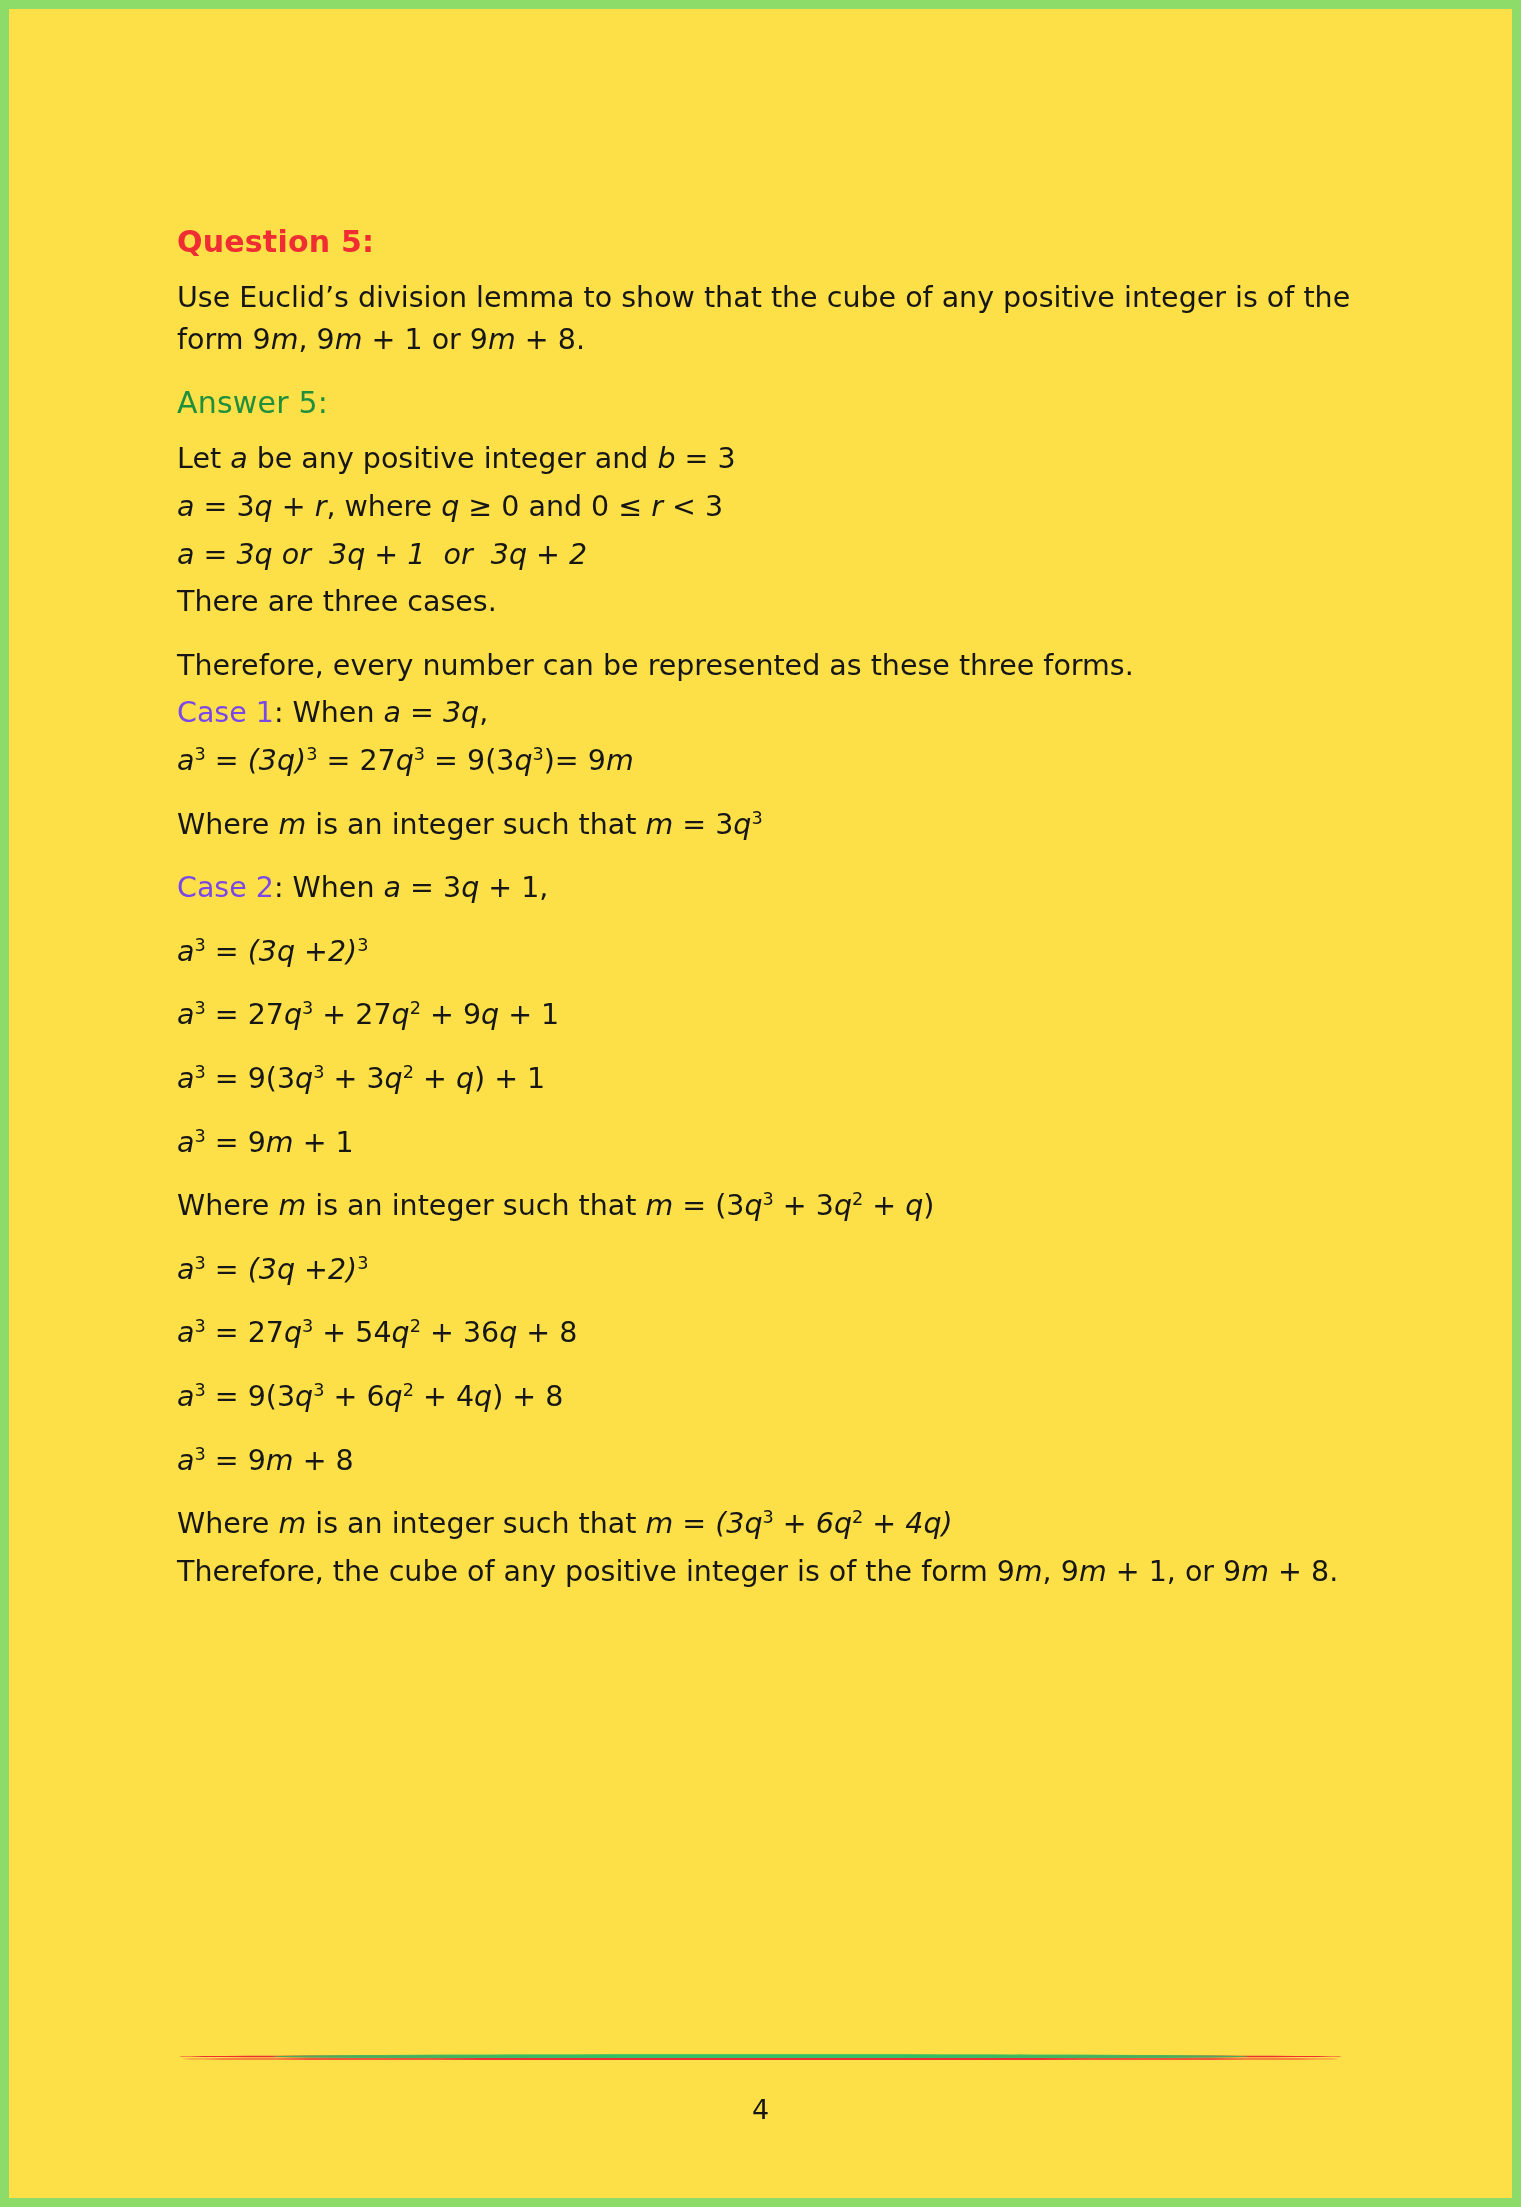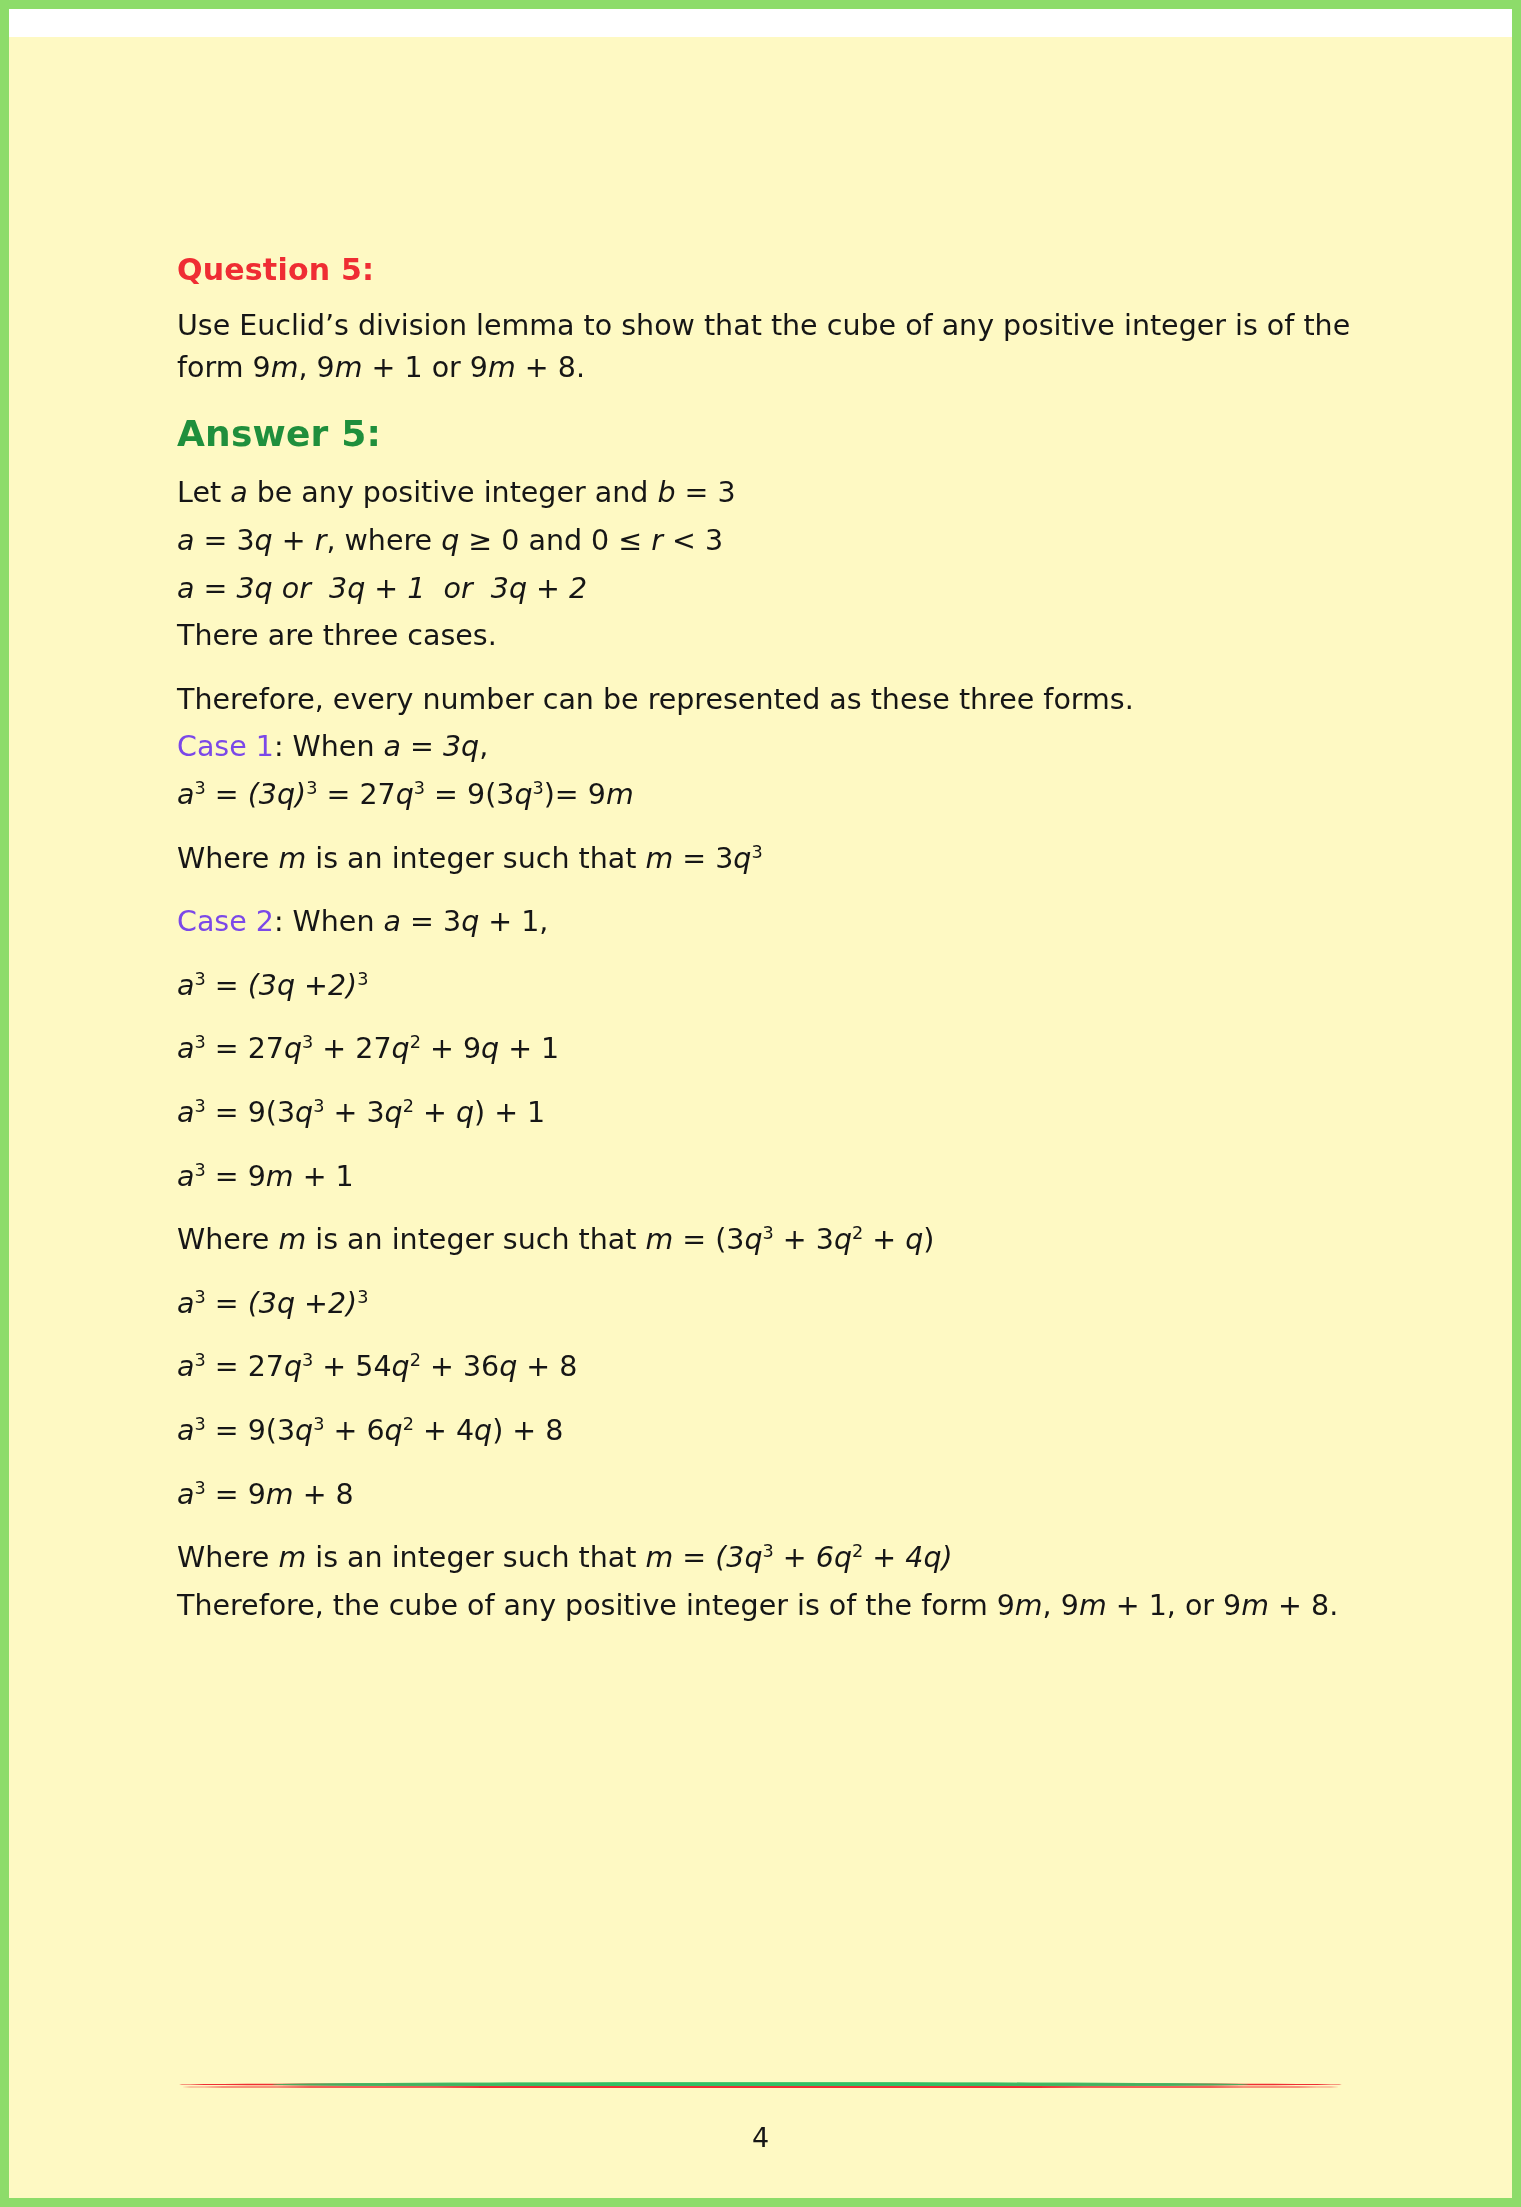--- a/index.html
+++ b/index.html
@@ -15,40 +15,39 @@
     width: 1521px;
     height: 2207px;
     box-sizing: border-box;
     background: #ffffff;
     border: 9px solid #8ddc6a;
     overflow: hidden;
   }
   .page-inner {
     position: absolute;
     left: 0; top: 0; right: 0; bottom: 0;
-    background: #fef9c3;
-    margin-top: 28px;
+    background: #fde047;
   }
   .content {
     position: absolute;
     left: 168px;
     top: 215px;
     width: 1190px;
   }
   .q-title {
     color: #ef2d33;
     font-weight: bold;
     font-size: 30px;
     margin: 0 0 18px 0;
     letter-spacing: 0.2px;
   }
   .a-title {
     color: #1f8f3c;
-    font-weight: bold;
-    font-size: 36px;
+    font-weight: normal;
+    font-size: 30px;
     margin: 24px 0 18px 0;
     letter-spacing: 0.2px;
   }
   .case-title {
     color: #7b48e8;
     font-weight: normal;
   }
   p.line {
     font-size: 28.5px;
     color: #161616;

